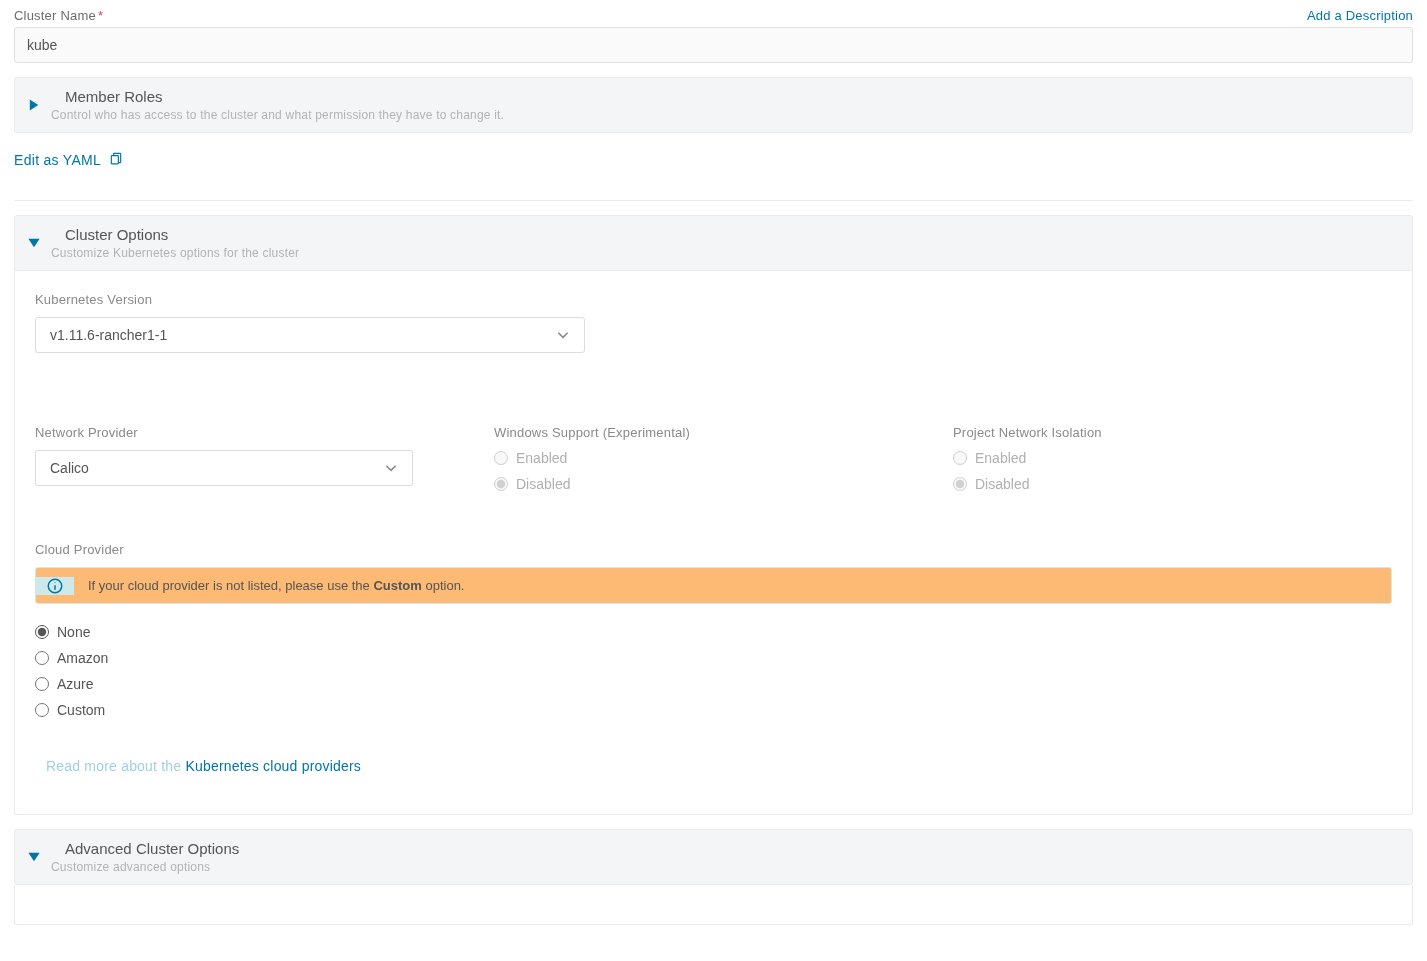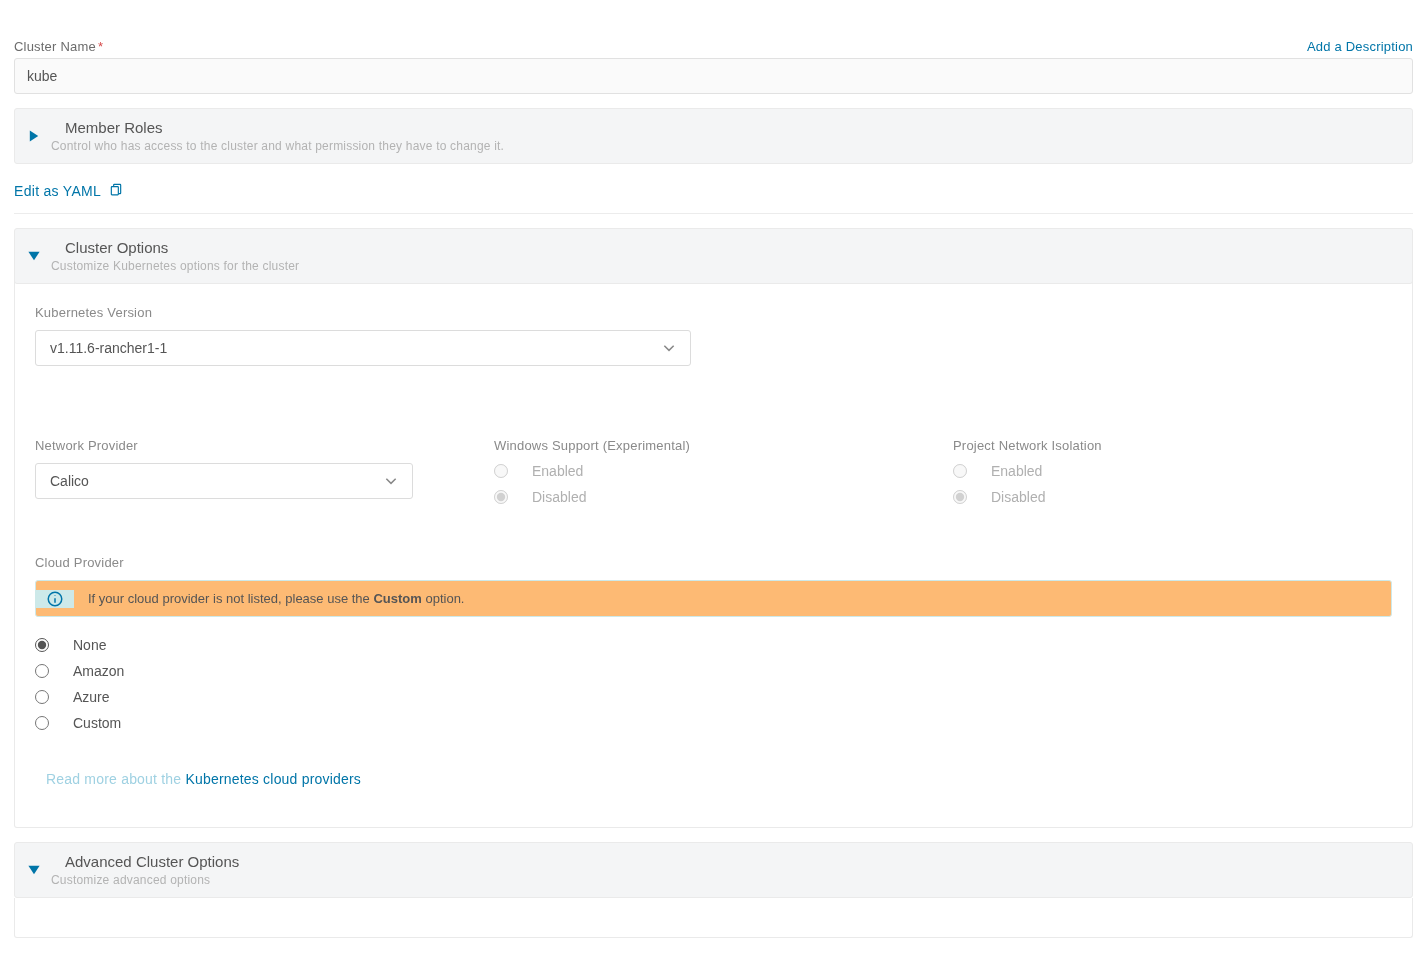--- a/index.html
+++ b/index.html
@@ -3,21 +3,21 @@
 <meta charset="utf-8">
 <style>
 * { box-sizing: border-box; margin: 0; padding: 0; }
 body {
   font-family: -apple-system, BlinkMacSystemFont, "Segoe UI", Helvetica, Arial, sans-serif;
   font-size: 13px;
   color: #444;
   background: #fff;
   padding: 8px 14px;
 }
-.row-top { display: flex; justify-content: space-between; align-items: center; margin-bottom: 4px; margin-top: 31px; }
+.row-top { display: flex; justify-content: space-between; align-items: center; margin-bottom: 4px; }
 .field-label { color: #6c6c6c; font-size: 13px; letter-spacing: 0.2px; }
 .required { color: #d64b4b; margin-left: 2px; }
 .link { color: #0075a8; font-size: 13px; cursor: pointer; letter-spacing: 0.2px; }
 .text-input {
   width: 100%;
   padding: 9px 12px;
   font-size: 14px;
   color: #555;
   background: #fafafa;
   border: 1px solid #e1e1e1;
@@ -40,59 +40,59 @@
   margin-right: 10px;
   display: flex;
   align-items: center;
   justify-content: center;
 }
 .section-header .chevron svg { fill: #0075a8; }
 .section-title { font-size: 15px; color: #555; margin-left: 14px; }
 .section-sub { font-size: 12px; color: #b3b3b3; margin-top: 3px; letter-spacing: 0.2px; }
 .yaml-row {
   margin-top: 18px;
-  padding-bottom: 14px;
+  padding-bottom: 32px;
   border-bottom: 1px solid #ececec;
   display: flex;
   align-items: center;
   gap: 8px;
 }
 .yaml-link { color: #0075a8; font-size: 14px; cursor: pointer; letter-spacing: 0.3px; }
 .clipboard-icon { width: 14px; height: 14px; }
 .section-body {
   border: 1px solid #eaeaea;
   border-top: none;
   padding: 24px 20px 40px;
   margin-top: -3px;
   border-bottom-left-radius: 3px;
   border-bottom-right-radius: 3px;
 }
 .form-label { color: #8a8a8a; font-size: 13px; margin-bottom: 10px; display: block; letter-spacing: 0.2px;}
 .select-box {
   position: relative;
-  width: 656px;
+  width: 550px;
   max-width: 100%;
 }
 .select-box.small { width: 378px; }
 .select-box .select-inner {
   border: 1px solid #dcdcdc;
   border-radius: 3px;
   background: #fff;
   padding: 9px 14px;
   font-size: 14px;
   color: #555;
   cursor: pointer;
   display: flex;
   justify-content: space-between;
   align-items: center;
 }
 .chev-down { width: 14px; height: 14px; }
 .cols3 { display: flex; gap: 20px; margin-top: 36px; }
 .col { flex: 1; margin-top: 36px; }
-.radio-row { display: flex; align-items: center; gap: 24px; margin-bottom: 10px; font-size: 14px; color: #777; }
+.radio-row { display: flex; align-items: center; gap: 8px; margin-bottom: 10px; font-size: 14px; color: #777; }
 .radio-row input[type=radio] { width: 14px; height: 14px; accent-color: #555; cursor: pointer; }
 .radio-row.disabled { color: #b0b0b0; }
 .radio-row.disabled input[type=radio] { cursor: default; }
 .info-banner {
   display: flex;
   align-items: center;
   background: #fdba74;
   border: 1px solid #cde9e9;
   border-radius: 3px;
   margin-bottom: 20px;

